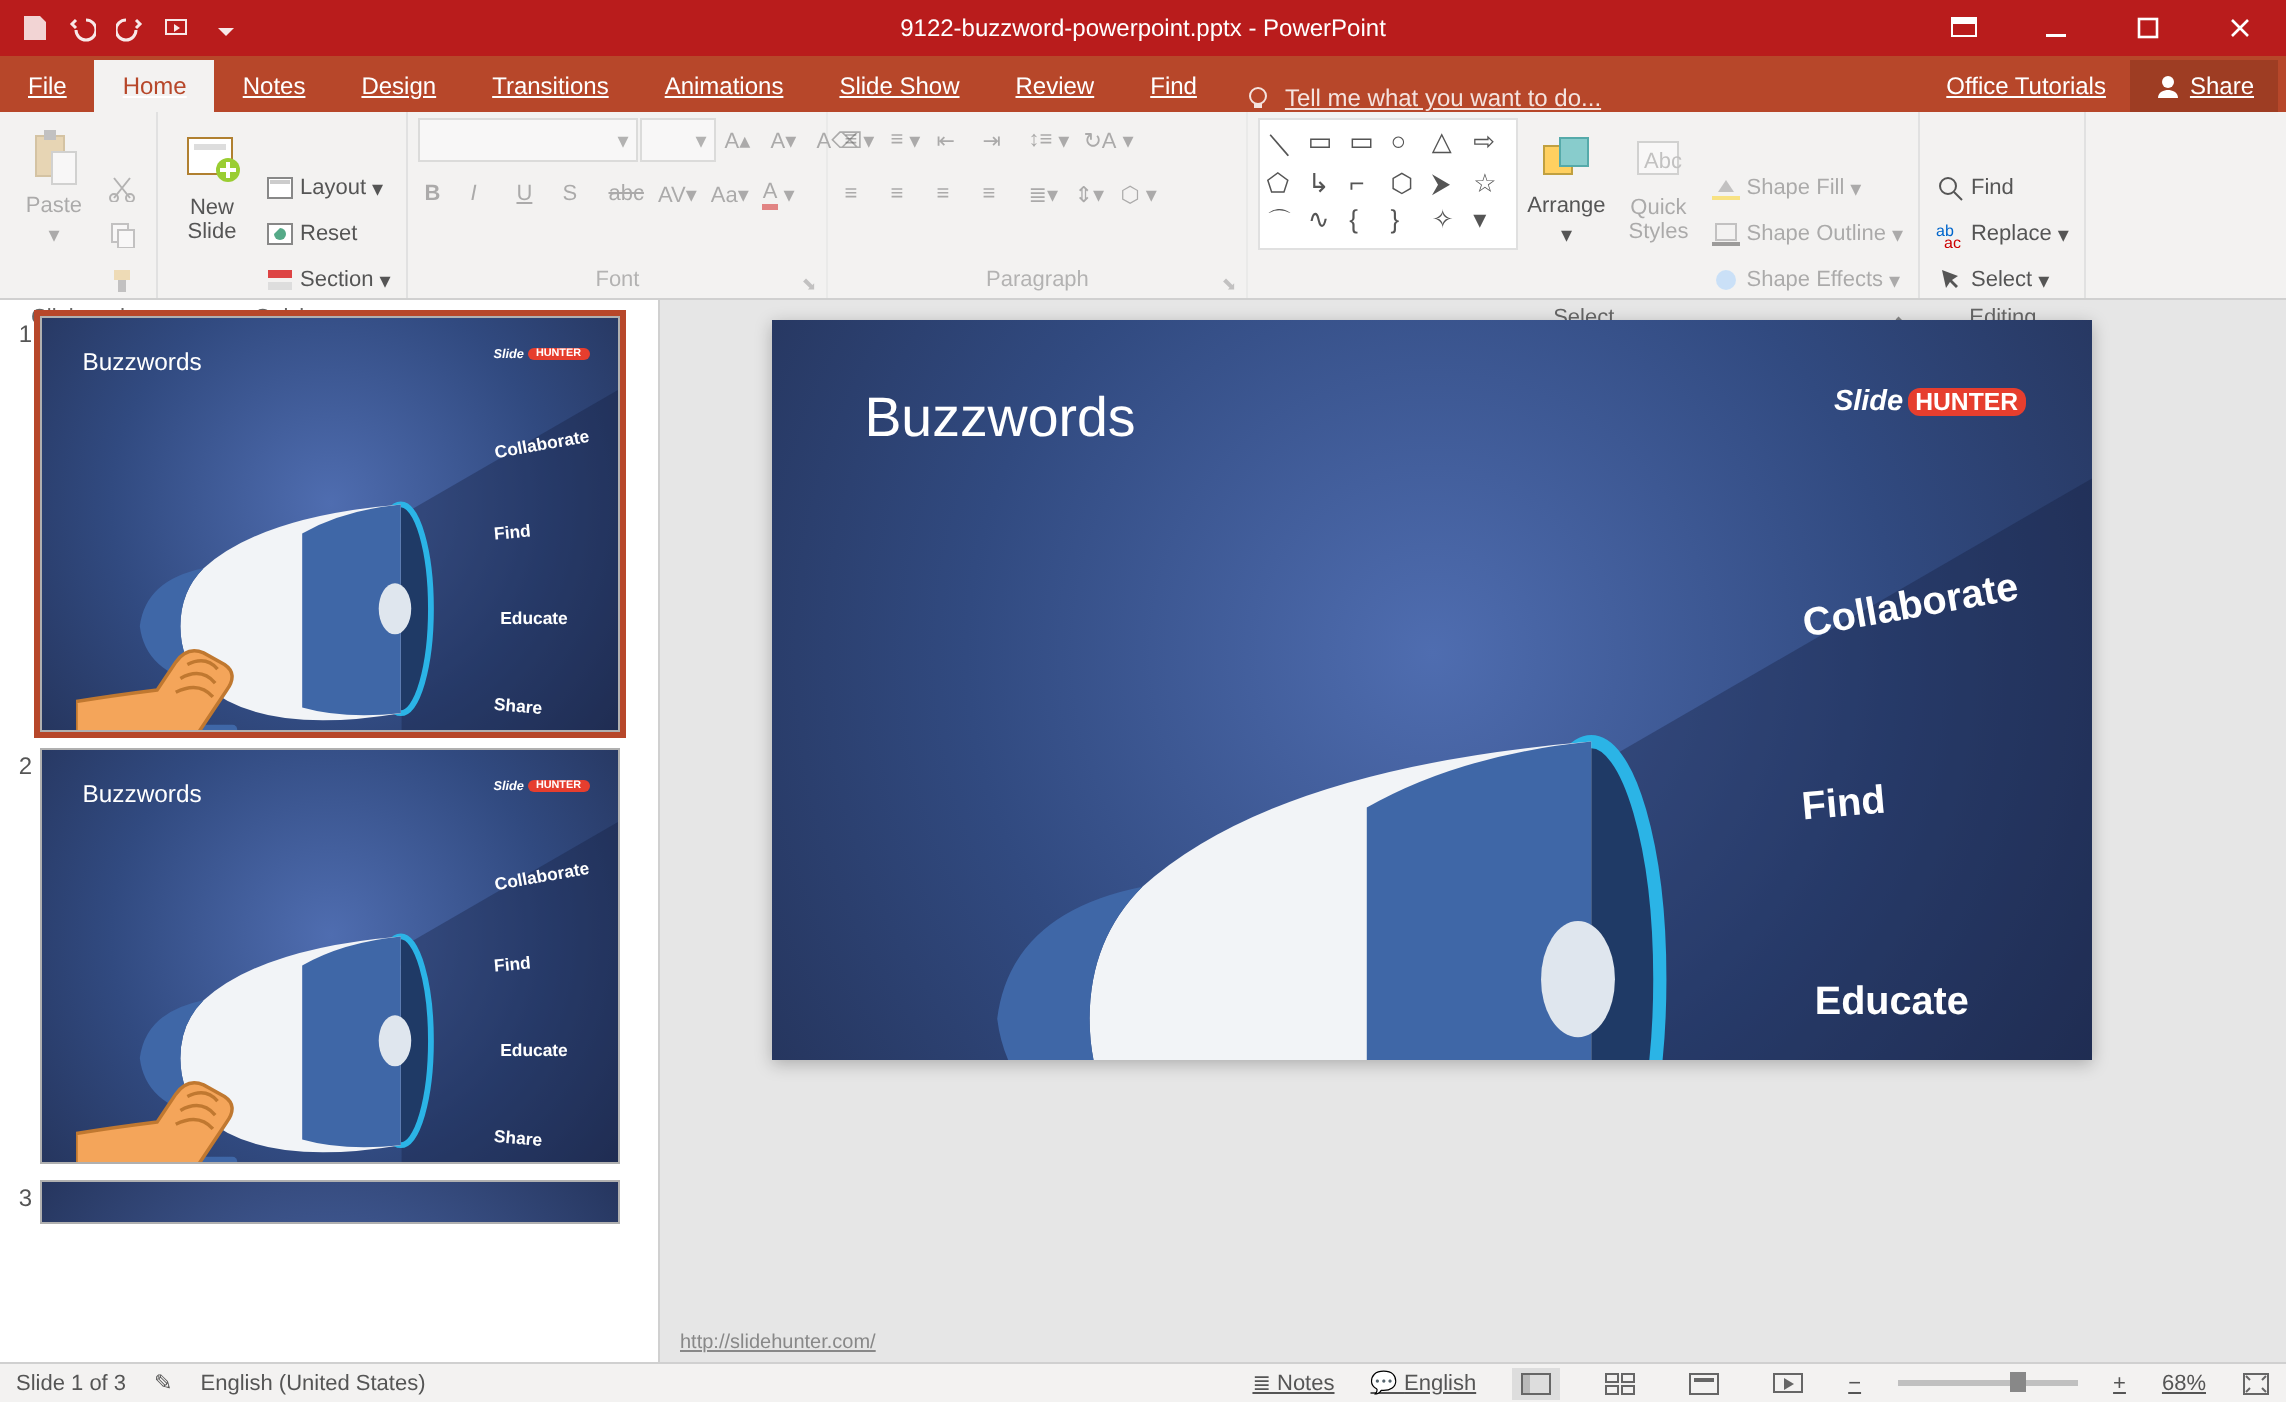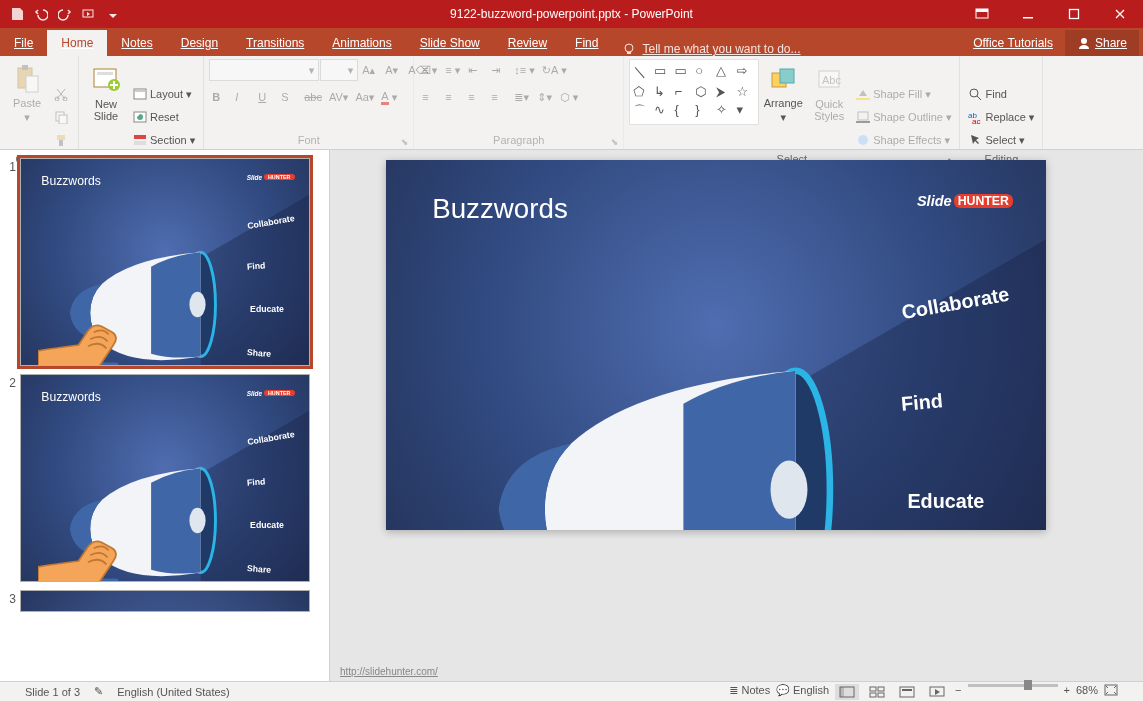--- a/index.html
+++ b/index.html
@@ -52,22 +52,22 @@
 
 
 .slide-bg { width: 100%; height: 100%; position: absolute; overflow: hidden; }
 .slide-grad { width: 100%; height: 100%; background: radial-gradient(circle at 50% 45%, #4f6db0 0%, #314a80 60%, #26365f 100%); }
 .slide-title { position: absolute; color: #fff; font-weight: 300; }
 .word { position: absolute; color: #fff; font-weight: 600; }
 .logo { position: absolute; color: #fff; font-style: italic; font-weight: 700; display:flex; align-items:center; }
 .logo .hunter { background: #e63e2e; padding: 0 4px; border-radius: 6px; margin-left: 2px; font-style: normal; font-size: .85em; }
 
 
-.statusbar { height: 20px; background: #f3f2f1; border-top: 1px solid #d0d0d0; display: flex; align-items: center; font-size: 11px; color: #555; padding: 0 25px; gap: 14px; }
-.statusbar .right { margin-left: auto; display: flex; gap: 6px; }
+.statusbar { height: 20px; background: #f3f2f1; border-top: 1px solid #d0d0d0; display: flex; align-items: center; font-size: 11px; color: #555; padding: 0 8px; gap: 14px; }
+.statusbar .right { margin-left: auto; display: flex; align-items: center; gap: 18px; text-decoration: underline; }
 .view-btn { width: 24px; height: 16px; display: flex; align-items: center; justify-content: center; cursor: pointer; }
 .zoom-slider { width: 90px; height: 3px; background: #c0c0c0; position: relative; }
 .zoom-slider .thumb-dot { position: absolute; width: 8px; height: 10px; background: #888; top: -4px; left: 56px; }
 
 
 .thumb-panel::-webkit-scrollbar, .slide-area::-webkit-scrollbar { width: 16px; }
 .thumb-panel::-webkit-scrollbar-track, .slide-area::-webkit-scrollbar-track { background: #f0f0f0; }
 .thumb-panel::-webkit-scrollbar-thumb, .slide-area::-webkit-scrollbar-thumb { background: #c8c8c8; }
 
 svg { display: block; }

